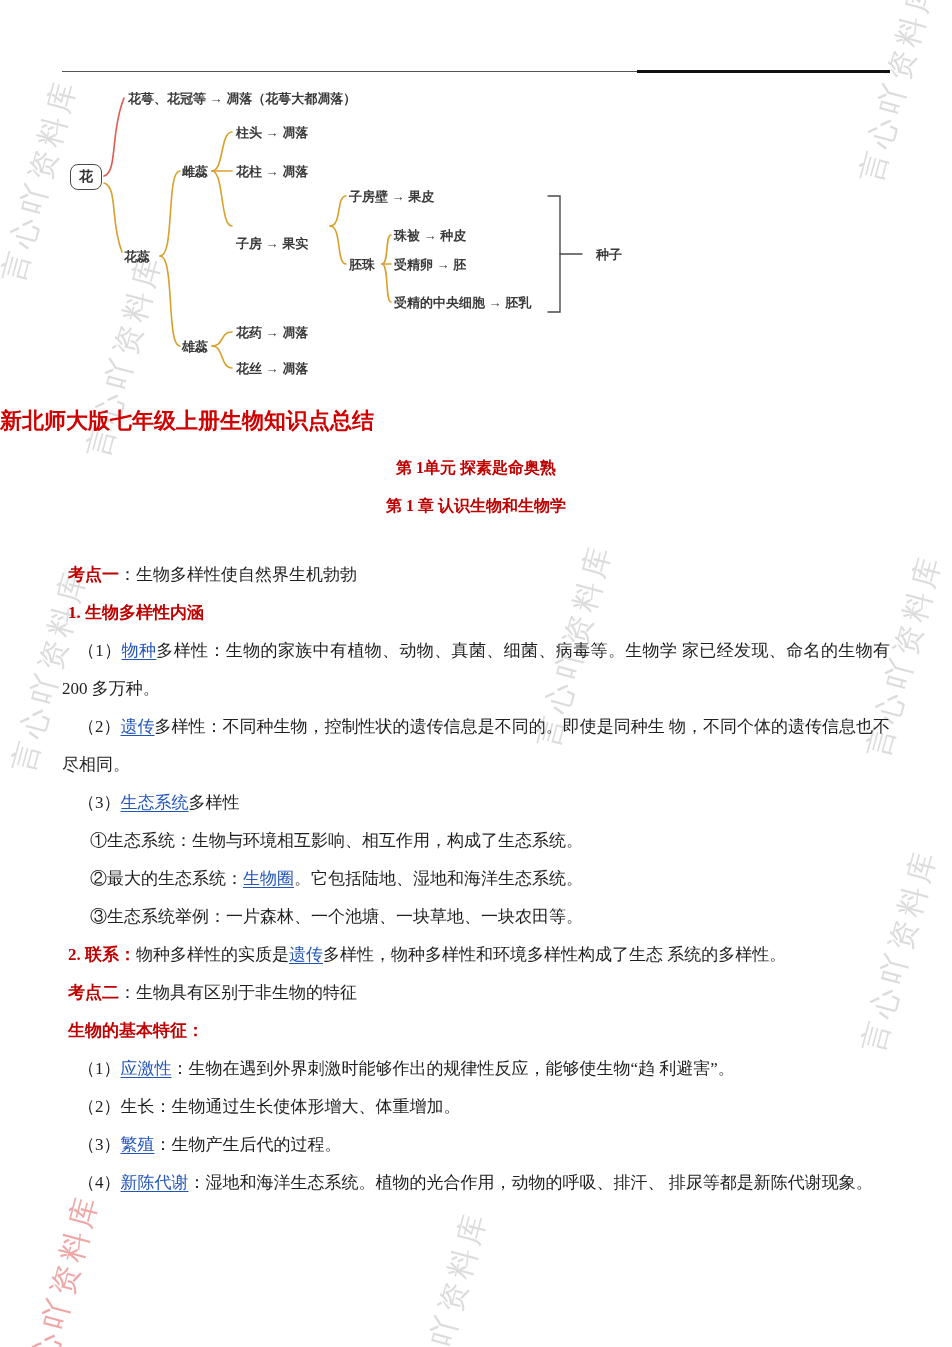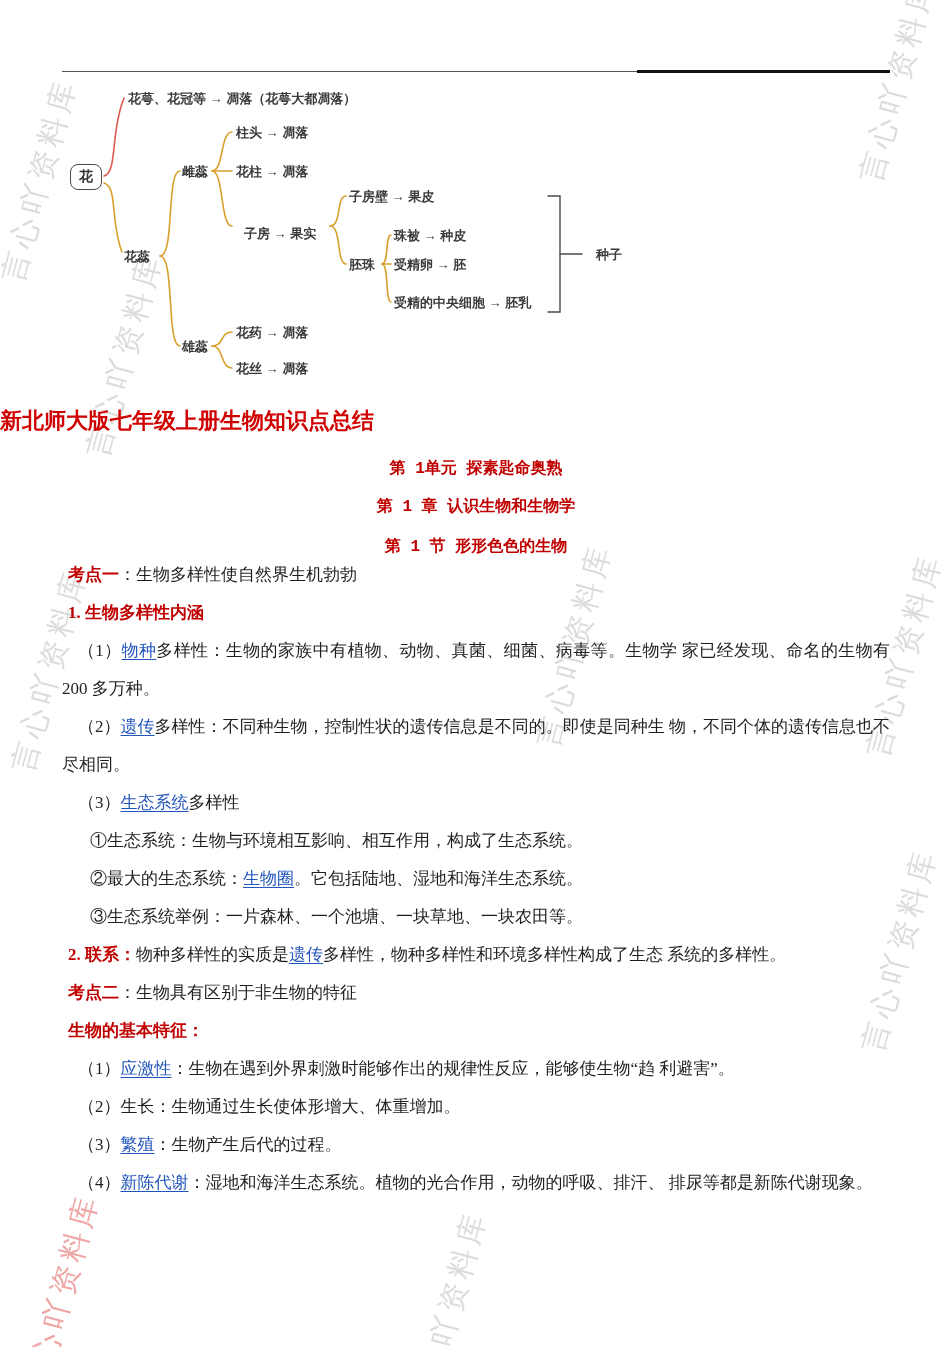--- a/index.html
+++ b/index.html
@@ -18,21 +18,21 @@
          font-weight:bold;font-size:13px;color:#3a3a3a;white-space:nowrap;z-index:2;}
   .rootbox{position:absolute;left:70px;top:164px;border:1.5px solid #4a4a4a;border-radius:8px;
            padding:3px 8px;font-family:"Liberation Sans","DejaVu Sans",sans-serif;
            font-weight:bold;font-size:14px;color:#333;background:#fff;z-index:2;}
   .dsvg{position:absolute;left:0;top:0;z-index:1;pointer-events:none;}
   
   .title{position:absolute;left:0;top:406px;width:952px;
          font-family:Liberation Sans, sans-serif;
          font-weight:bold;font-size:22px;color:#d10000;z-index:2;}
   .h-red{position:absolute;left:0;width:952px;text-align:center;
-         font-family:Liberation Mono, monospace;
+         font-family:Liberation Serif, serif;
          font-weight:bold;font-size:16px;color:#c00000;z-index:2;}
   
   .doc{position:absolute;left:62px;top:556px;width:828px;z-index:2;}
   .p{font-size:17px;line-height:38px;color:#1f1f1f;text-align:justify;margin:0;}
   .ind0{text-indent:6px;}
   .ind1{text-indent:16px;}
   .ind2{text-indent:28px;}
   .redb{color:#c00000;font-weight:bold;}
   .link{color:#2255bb;text-decoration:underline;text-underline-offset:3px;}
   .footer{position:absolute;left:0;top:1242px;width:952px;text-align:center;
@@ -78,34 +78,33 @@
     </g>
   </svg>
 
   <span class="rootbox">花</span>
   <span class="dnode" style="left:128px;top:90px;">花萼、花冠等 → 凋落（花萼大都凋落）</span>
   <span class="dnode" style="left:124px;top:248px;">花蕊</span>
   <span class="dnode" style="left:182px;top:163px;">雌蕊</span>
   <span class="dnode" style="left:182px;top:338px;">雄蕊</span>
   <span class="dnode" style="left:236px;top:124px;">柱头 → 凋落</span>
   <span class="dnode" style="left:236px;top:163px;">花柱 → 凋落</span>
-  <span class="dnode" style="left:236px;top:225px;margin-left:8px;">子房 → 果实</span>
+  <span class="dnode" style="left:236px;top:235px;">子房 → 果实</span>
   <span class="dnode" style="left:349px;top:188px;">子房壁 → 果皮</span>
   <span class="dnode" style="left:349px;top:256px;">胚珠</span>
   <span class="dnode" style="left:394px;top:227px;">珠被 → 种皮</span>
   <span class="dnode" style="left:394px;top:256px;">受精卵 → 胚</span>
   <span class="dnode" style="left:394px;top:294px;">受精的中央细胞 → 胚乳</span>
   <span class="dnode" style="left:596px;top:246px;">种子</span>
   <span class="dnode" style="left:236px;top:324px;">花药 → 凋落</span>
   <span class="dnode" style="left:236px;top:360px;">花丝 → 凋落</span>
 
   <div class="title">新北师大版七年级上册生物知识点总结</div>
   <div class="h-red" style="top:458px;">第 1单元 探素匙命奥熟</div>
   <div class="h-red" style="top:496px;">第 1 章 认识生物和生物学</div>
-  <div class="h-red" style="top:536px;">第 1 节 形形色色的生物</div>
 
   <div class="doc">
     <p class="p ind0"><span class="redb">考点一</span><span>：生物多样性使自然界生机勃勃</span></p>
     <p class="p ind0"><span class="redb">1. 生物多样性内涵</span></p>
     <p class="p ind1"><span>（1）</span><span class="link">物种</span><span>多样性：生物的家族中有植物、动物、真菌、细菌、病毒等。生物学 家已经发现、命名的生物有 200 多万种。</span></p>
     <p class="p ind1"><span>（2）</span><span class="link">遗传</span><span>多样性：不同种生物，控制性状的遗传信息是不同的。即使是同种生 物，不同个体的遗传信息也不尽相同。</span></p>
     <p class="p ind1"><span>（3）</span><span class="link">生态系统</span><span>多样性</span></p>
     <p class="p ind2"><span>①生态系统：生物与环境相互影响、相互作用，构成了生态系统。</span></p>
     <p class="p ind2"><span>②最大的生态系统：</span><span class="link">生物圈</span><span>。它包括陆地、湿地和海洋生态系统。</span></p>
     <p class="p ind2"><span>③生态系统举例：一片森林、一个池塘、一块草地、一块农田等。</span></p>

